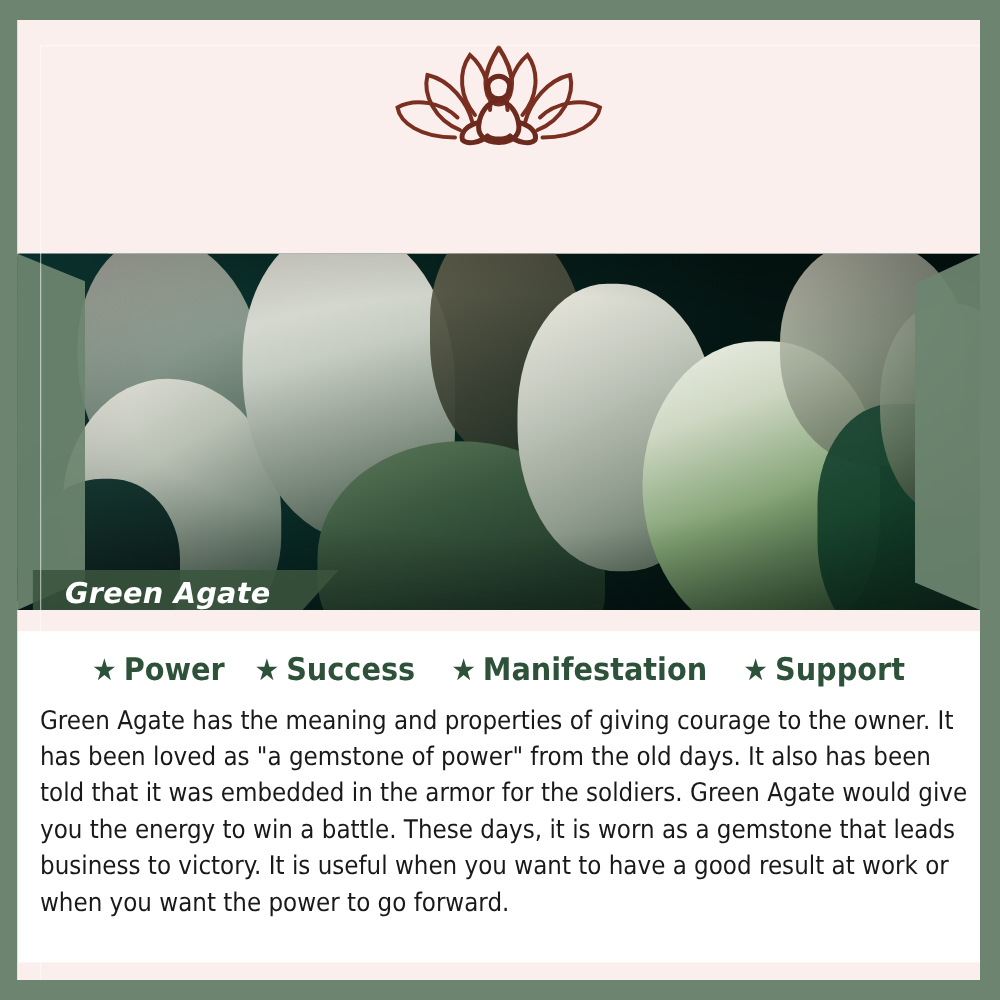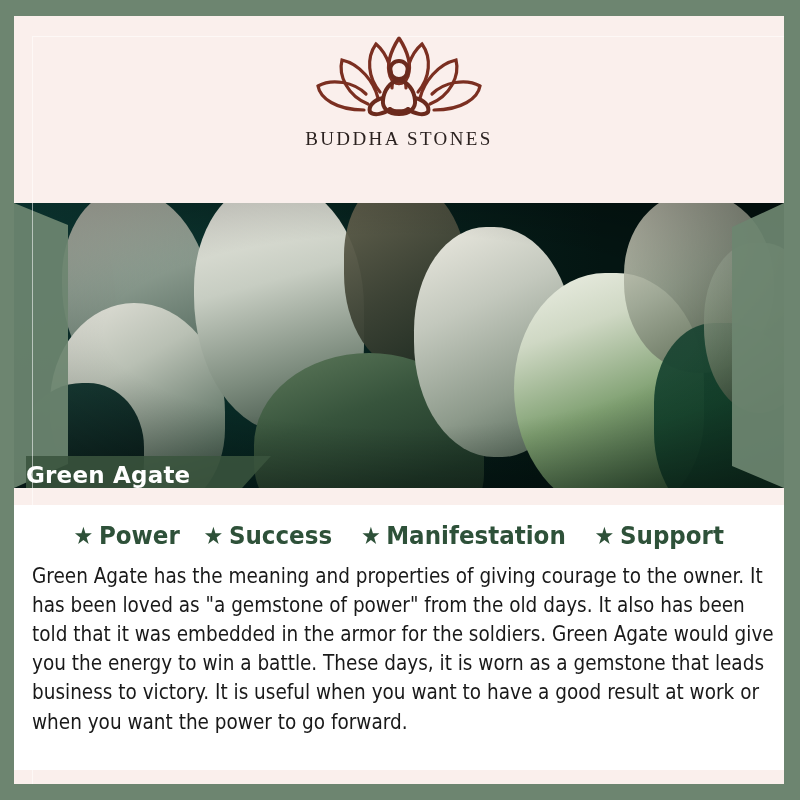--- a/index.html
+++ b/index.html
@@ -72,21 +72,21 @@
 
   
   .tag{
     position:absolute;left:12px;top:440px;height:38px;width:245px;
     background:rgba(58,84,62,.88);
     clip-path:polygon(0 0,100% 0,86% 100%,0 100%);
     display:flex;align-items:center;
   }
   .tag span{
     color:#fff;font-family:"DejaVu Sans", sans-serif;font-weight:bold;
-    font-size:23px;letter-spacing:.2px;
+    font-size:23px;margin-left:26px;letter-spacing:.2px;font-style:italic;
   }
 
   
   .creamstrip{position:absolute;left:0;top:472px;width:770px;height:17px;background:#faefec;}
   .content{
     position:absolute;left:0;top:489px;width:770px;height:279px;background:#ffffff;
   }
   .keywords{
     display:flex;justify-content:center;align-items:center;
     gap:14px;padding-top:16px;
@@ -140,21 +140,20 @@
           </g>
 
           <g fill="none" stroke="#6b2a1d" stroke-width="4" stroke-linecap="round">
             <circle cx="95" cy="40" r="9"></circle>
             <path d="M95 50 C86 52 80 60 79 70 C78 78 84 84 95 84 C106 84 112 78 111 70 C110 60 104 52 95 50Z"></path>
             <path d="M79 68 C70 70 64 76 66 82 C70 86 80 84 86 79"></path>
             <path d="M111 68 C120 70 126 76 124 82 C120 86 110 84 104 79"></path>
             <path d="M86 79 C90 82 100 82 104 79"></path>
           </g>
         </svg>
-        <div class="brand">BUDDHA STONES</div>
       </div>
 
     </div>
 
     <div class="photo">
       <div class="ph-layer" style="background:
              radial-gradient(circle at 12% 25%, #0d3b35 0%, #06201c 40%, #041512 70%),
              linear-gradient(120deg,#0a2420 0%,#123026 40%,#08201a 100%);"></div>
 
       <div class="stone" style="left:-18px;top:-10px;width:120px;height:300px;border-radius:30% 40% 40% 30%;

